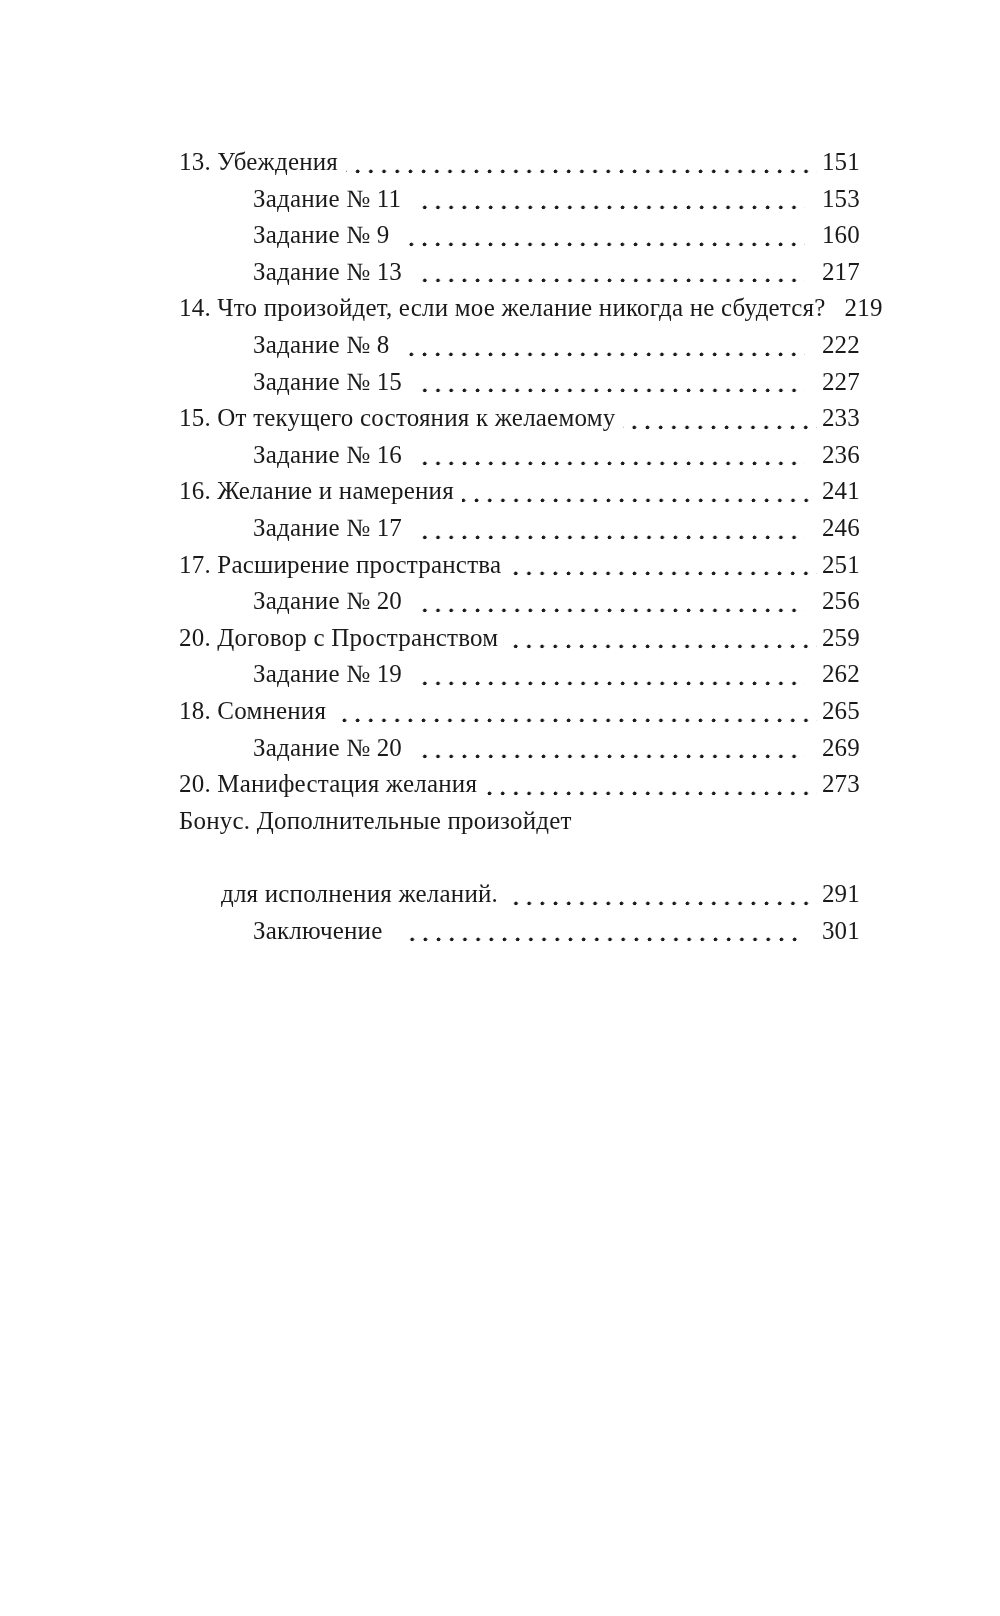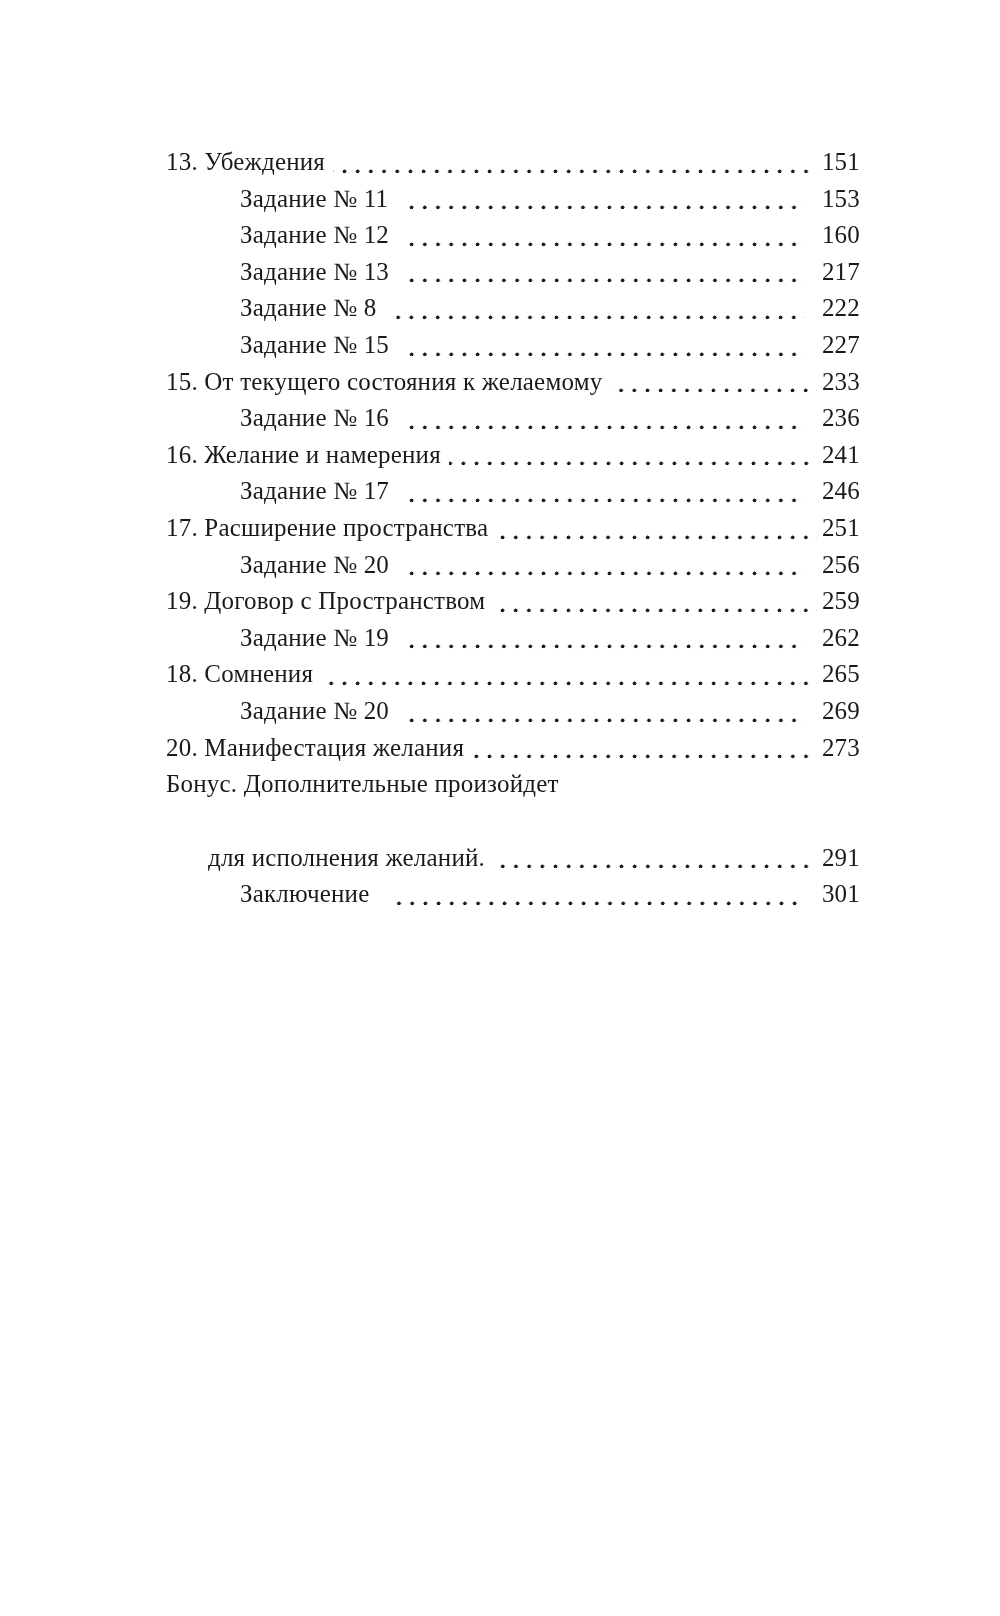--- a/index.html
+++ b/index.html
@@ -15,21 +15,21 @@
     font-family: "Liberation Serif", "DejaVu Serif", serif;
     color: #1a1a1a;
   }
   .page-surface {
     position: absolute;
     inset: 0;
     background: #ffffff;
   }
   .toc {
     position: absolute;
-    left: 166px;
+    left: 179px;
     right: 140px;
     top: 144px;
   }
   .row {
     display: flex;
     font-size: 25px;
     line-height: 36.6px;
     letter-spacing: 0.2px;
   }
   .row.task { padding-left: 74px; gap: 12px; }
@@ -70,28 +70,33 @@
         <span class="title">13. Убеждения</span>
         <span class="leader"></span>
         <span class="pagenum">151</span>
       </div>
       <div class="row task">
         <span class="title">Задание № 11</span>
         <span class="leader"></span>
         <span class="pagenum">153</span>
       </div>
       <div class="row task">
-        <span class="title">Задание № 12</span>
+        <span class="title">Задание № 9</span>
         <span class="leader"></span>
         <span class="pagenum">160</span>
       </div>
       <div class="row task">
         <span class="title">Задание № 13</span>
         <span class="leader"></span>
         <span class="pagenum">217</span>
+      </div>
+      <div class="row chapter">
+        <span class="title">14. Что произойдет, если мое желание никогда не сбудется?</span>
+        <span class="leader"></span>
+        <span class="pagenum">219</span>
       </div>
       <div class="row task">
         <span class="title">Задание № 8</span>
         <span class="leader"></span>
         <span class="pagenum">222</span>
       </div>
       <div class="row task">
         <span class="title">Задание № 15</span>
         <span class="leader"></span>
         <span class="pagenum">227</span>
@@ -120,21 +125,21 @@
         <span class="title">17. Расширение пространства</span>
         <span class="leader"></span>
         <span class="pagenum">251</span>
       </div>
       <div class="row task">
         <span class="title">Задание № 20</span>
         <span class="leader"></span>
         <span class="pagenum">256</span>
       </div>
       <div class="row chapter">
-        <span class="title">19. Договор с Пространством</span>
+        <span class="title">20. Договор с Пространством</span>
         <span class="leader"></span>
         <span class="pagenum">259</span>
       </div>
       <div class="row task">
         <span class="title">Задание № 19</span>
         <span class="leader"></span>
         <span class="pagenum">262</span>
       </div>
       <div class="row chapter">
         <span class="title">18. Сомнения</span>

